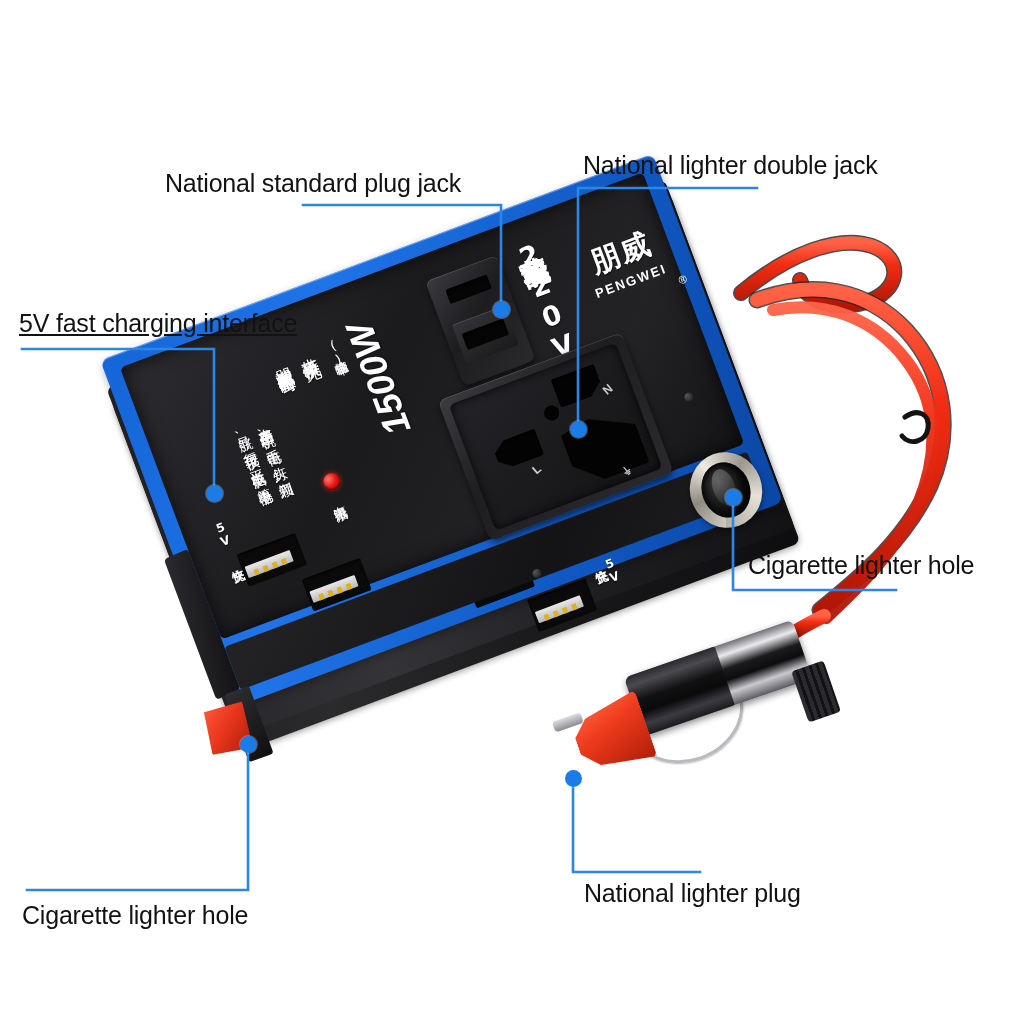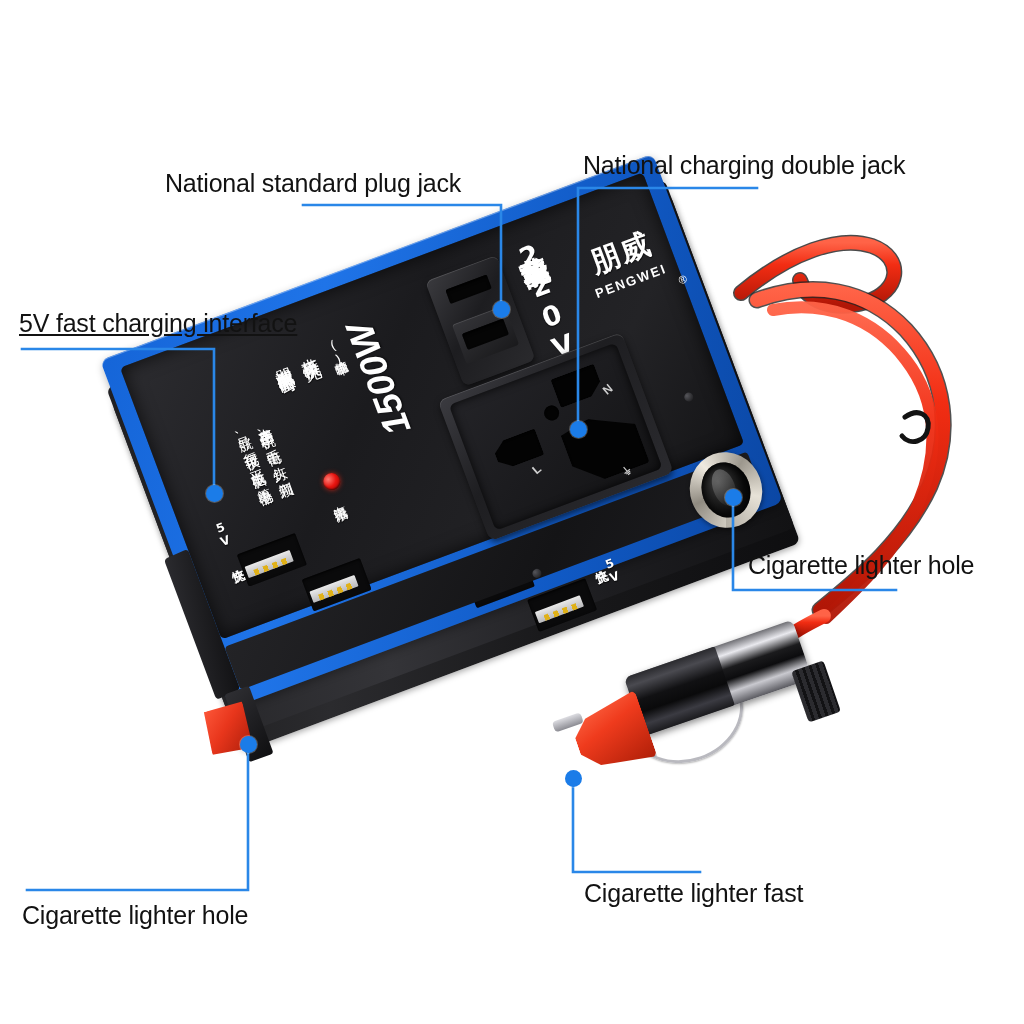--- a/index.html
+++ b/index.html
@@ -456,23 +456,23 @@
 
   <div class="dot" style="left:493px;top:301px;"></div>
   <div class="dot" style="left:570px;top:421px;"></div>
   <div class="dot" style="left:206px;top:485px;"></div>
   <div class="dot" style="left:725px;top:489px;"></div>
   <div class="dot" style="left:240px;top:736px;"></div>
   <div class="dot" style="left:565px;top:770px;"></div>
 
   <div class="callout" style="left:165px;top:170px;">National standard plug jack</div>
 
-  <div class="callout" style="left:583px;top:152px;">National charging double jack</div>
+  <div class="callout" style="left:583px;top:152px;">National lighter double jack</div>
 
   <div class="callout" style="left:19px;top:310px;text-decoration:underline;">5V fast charging interface</div>
 
   <div class="callout" style="left:748px;top:552px;">Cigarette lighter hole</div>
 
   <div class="callout" style="left:22px;top:902px;">Cigarette lighter hole</div>
 
-  <div class="callout" style="left:584px;top:880px;">Cigarette lighter fast</div>
+  <div class="callout" style="left:584px;top:880px;">National lighter plug</div>
 
 </div>
 
 </body></html>

